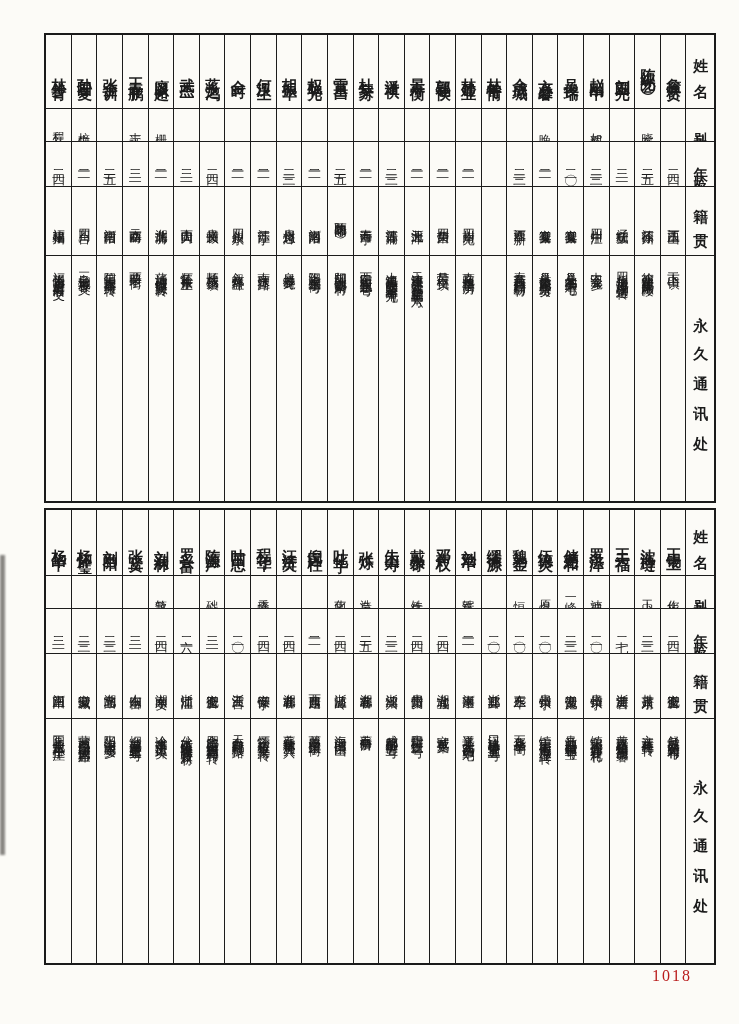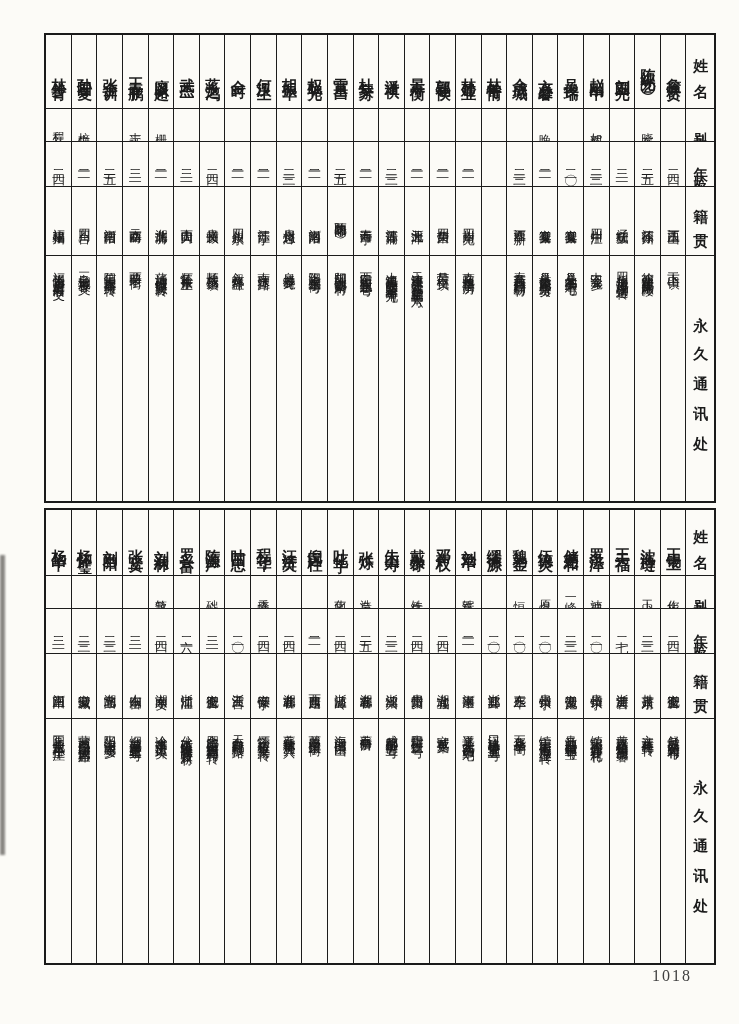--- a/index.html
+++ b/index.html
@@ -70,21 +70,21 @@
   .hdr .cell { font-weight: 700; font-size: 15px; }
   .hdr .name   { letter-spacing: 26px; }
   .hdr .alias  { letter-spacing: 3px; font-size: 13px; }
   .hdr .age    { letter-spacing: 8px; font-size: 14px; }
   .hdr .native { letter-spacing: 24px; }
   .hdr .addr   { letter-spacing: 30px; justify-content: center; padding-top: 0; }
   .page-number {
     position: absolute;
     left: 652px; top: 967px;
     font-size: 16px; letter-spacing: 2px;
-    color: #404040;
+    color: #b91c1c;
     font-family: "Liberation Serif", serif;
   }
 </style>
 </head>
 <body>
 
 <div class="page">
 
   <div class="scan-smudge"></div>
 

